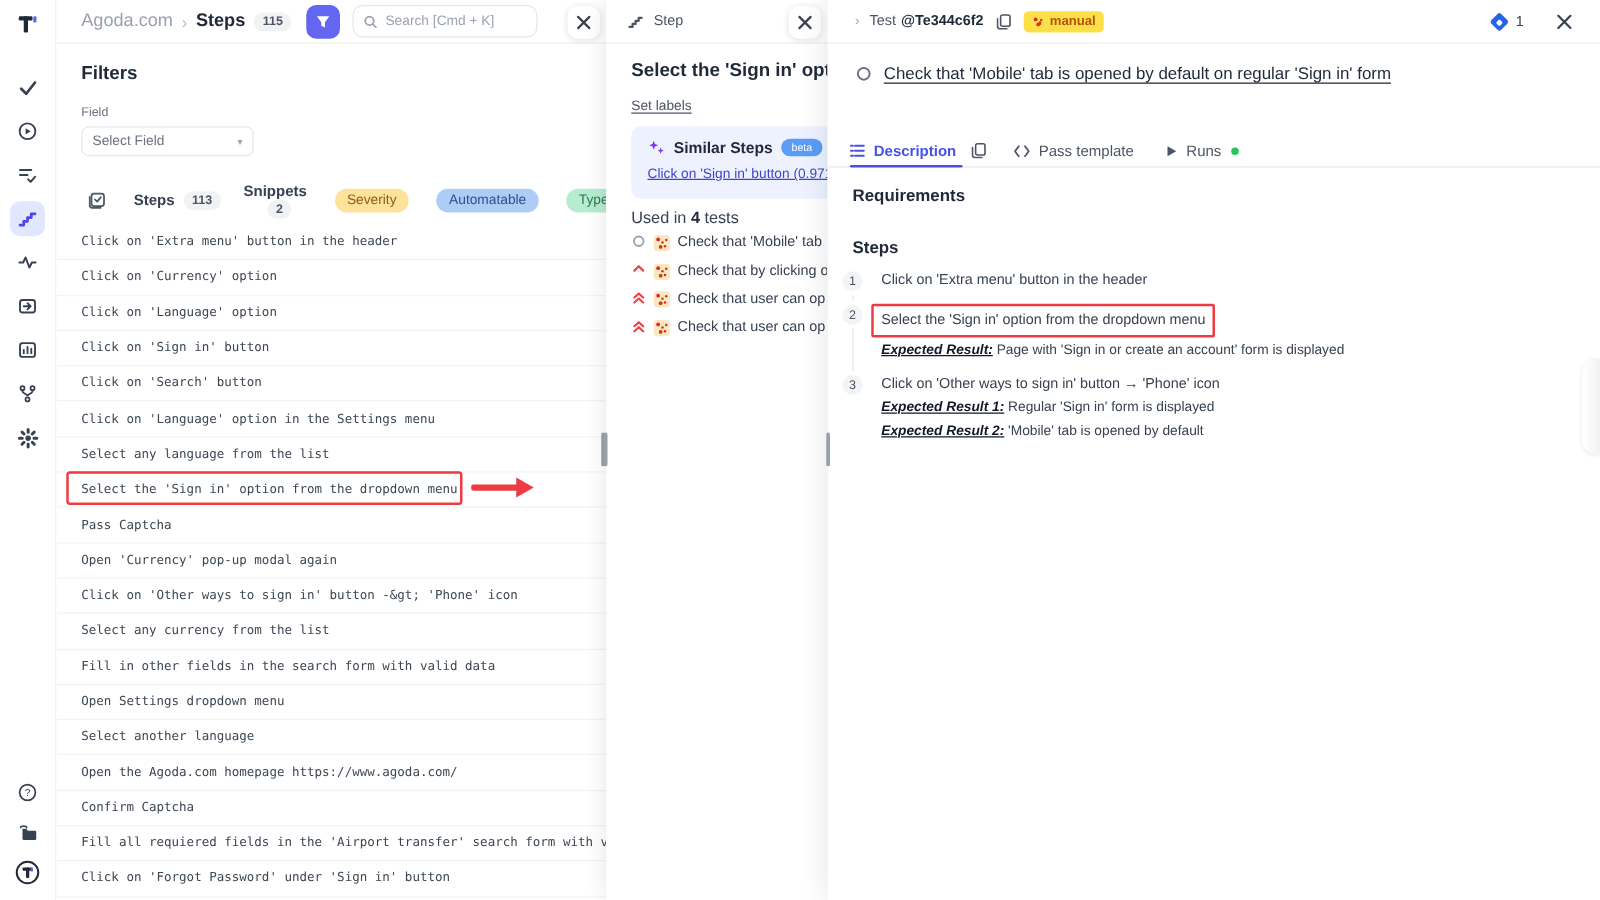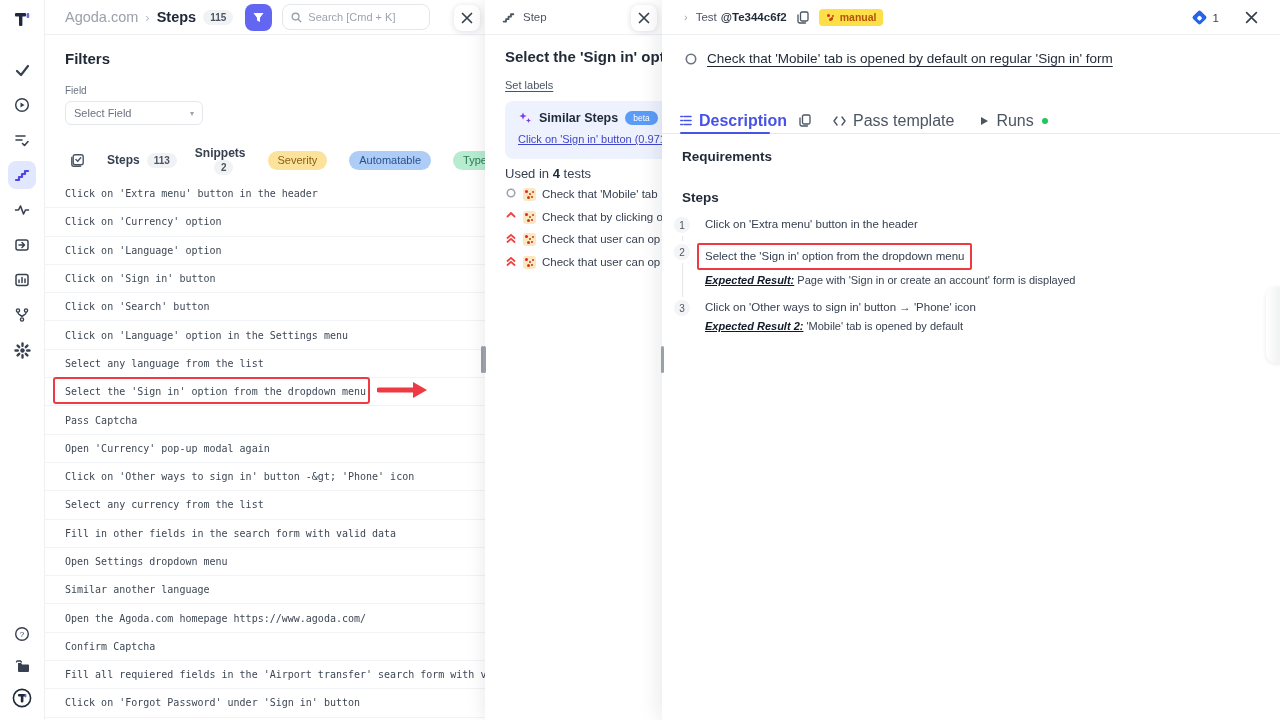--- a/index.html
+++ b/index.html
@@ -102,21 +102,21 @@
     position:relative; }
   .diamond::after { content:""; position:absolute; left:3.5px; top:3.5px; width:4px; height:4px;
     background:#fff; border-radius:1px; }
   #diamond-count { font-size:11.5px; color:#374151; margin:0 26px 0 8px; }
   .x-btn { background:none; border:none; cursor:pointer; display:flex; align-items:center; }
   #test-title-row { position:absolute; top:51px; left:23px; display:flex; align-items:center; }
   #test-title { margin-left:10px; font-size:13.5px; color:#1f2937;
     text-decoration:underline; text-underline-offset:3px; text-decoration-thickness:1px; cursor:text; }
   #tabs { position:absolute; top:108px; left:0; right:0; height:26px; display:flex; align-items:center;
     border-bottom:1px solid #e7e9ee; padding-left:18px; }
-  .tab { display:flex; align-items:center; font-size:16px; color:#4b5563; cursor:pointer; margin-right:26px; }
+  .tab { display:flex; align-items:center; font-size:12px; color:#4b5563; cursor:pointer; margin-right:26px; }
   .tab.active { color:#4752e8; font-weight:bold; }
   .tab svg, .tab .glyph { margin-right:7px; }
   #tab-underline { position:absolute; left:18px; bottom:-1px; width:90px; height:2.5px; background:#4752e8;
     border-radius:2px; }
   .green-dot { width:6px; height:6px; border-radius:50%; background:#22c55e; margin-left:8px; }
   .section-h { position:absolute; left:20px; font-size:13.5px; font-weight:bold; color:#1f2937; }
   #tsteps { position:absolute; top:216px; left:0; right:0; }
   .tstep { position:relative; padding-left:43px; margin-bottom:10px; }
   .tstep .num { position:absolute; left:12px; top:1px; width:16px; height:16px; border-radius:50%;
     background:#f3f4f6; color:#4b5563; font-size:10px; display:flex; align-items:center; justify-content:center; }
@@ -285,21 +285,21 @@
       <div class="step-row">Click on 'Search' button</div>
       <div class="step-row">Click on 'Language' option in the Settings menu</div>
       <div class="step-row">Select any language from the list</div>
       <div class="step-row">Select the 'Sign in' option from the dropdown menu</div>
       <div class="step-row">Pass Captcha</div>
       <div class="step-row">Open 'Currency' pop-up modal again</div>
       <div class="step-row">Click on 'Other ways to sign in' button -&amp;gt; 'Phone' icon</div>
       <div class="step-row">Select any currency from the list</div>
       <div class="step-row">Fill in other fields in the search form with valid data</div>
       <div class="step-row">Open Settings dropdown menu</div>
-      <div class="step-row">Similar another language</div>
+      <div class="step-row">Select another language</div>
       <div class="step-row">Open the Agoda.com homepage https://www.agoda.com/</div>
       <div class="step-row">Confirm Captcha</div>
       <div class="step-row">Fill all requiered fields in the 'Airport transfer' search form with va</div>
       <div class="step-row">Click on 'Forgot Password' under 'Sign in' button</div>
     </div>
   <div id="list-red-box"></div>
   <svg id="list-arrow" width="54" height="20" viewBox="0 0 54 20">
     <path d="M2 10h38" stroke="#ee3b43" stroke-width="5" stroke-linecap="round"></path>
     <path d="M36 2l14 8-14 8z" fill="#ee3b43"></path>
   </svg>
@@ -473,20 +473,21 @@
   <div id="tsteps">
       <div class="tstep">
         <span class="num">1</span>
         <span class="conn"></span>
         <div class="t-text">Click on 'Extra menu' button in the header</div>
       </div>
       <div class="tstep"><span class="num">2</span><span class="conn"></span><div class="t-text boxed">Select the 'Sign in' option from the dropdown menu</div><div class="exp"><b>Expected Result:</b><span> Page with 'Sign in or create an account' form is displayed</span></div></div>
       <div class="tstep">
         <span class="num">3</span>
         <div class="t-text">Click on 'Other ways to sign in' button → 'Phone' icon</div>
+        <div class="exp"><b>Expected Result 1:</b><span> Regular 'Sign in' form is displayed</span></div>
         <div class="exp"><b>Expected Result 2:</b><span> 'Mobile' tab is opened by default</span></div>
       </div>
     </div>
   <div id="edge-pill"></div>
 </section>
 
 <div class="resize-handle" style="left:483px;"></div>
 <div class="resize-handle" style="left:661px;"></div>
 
 </body></html>

